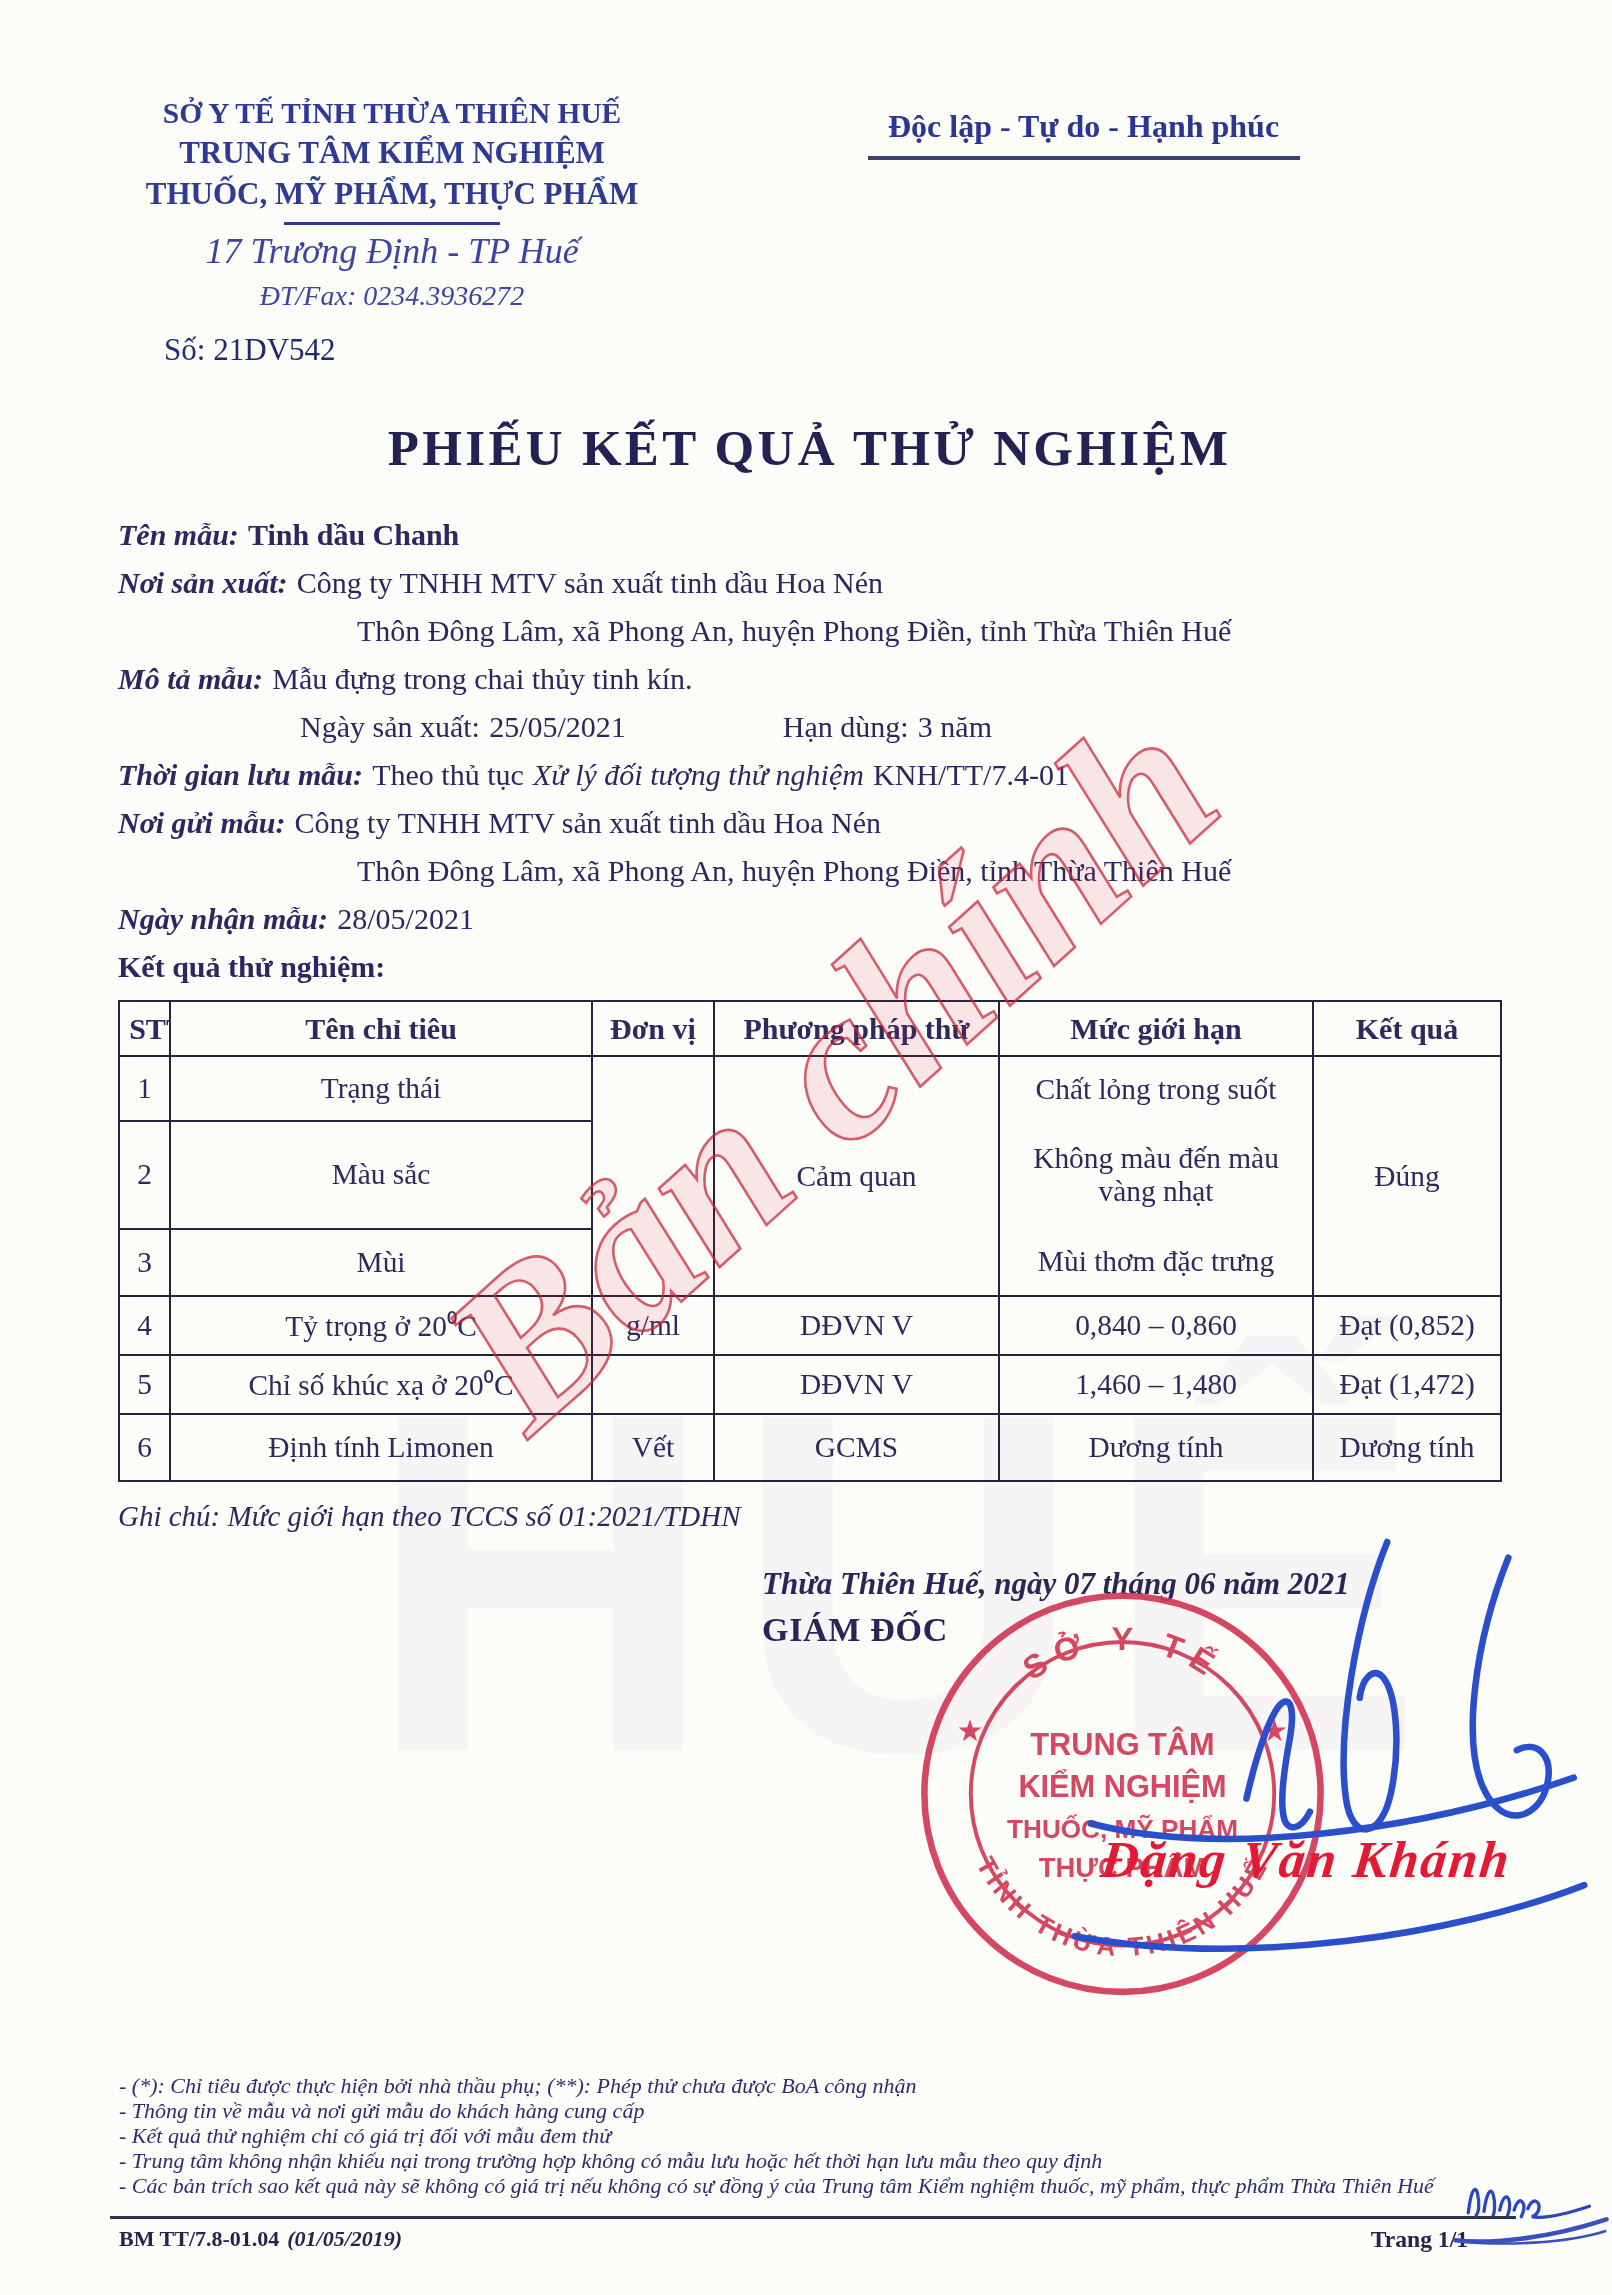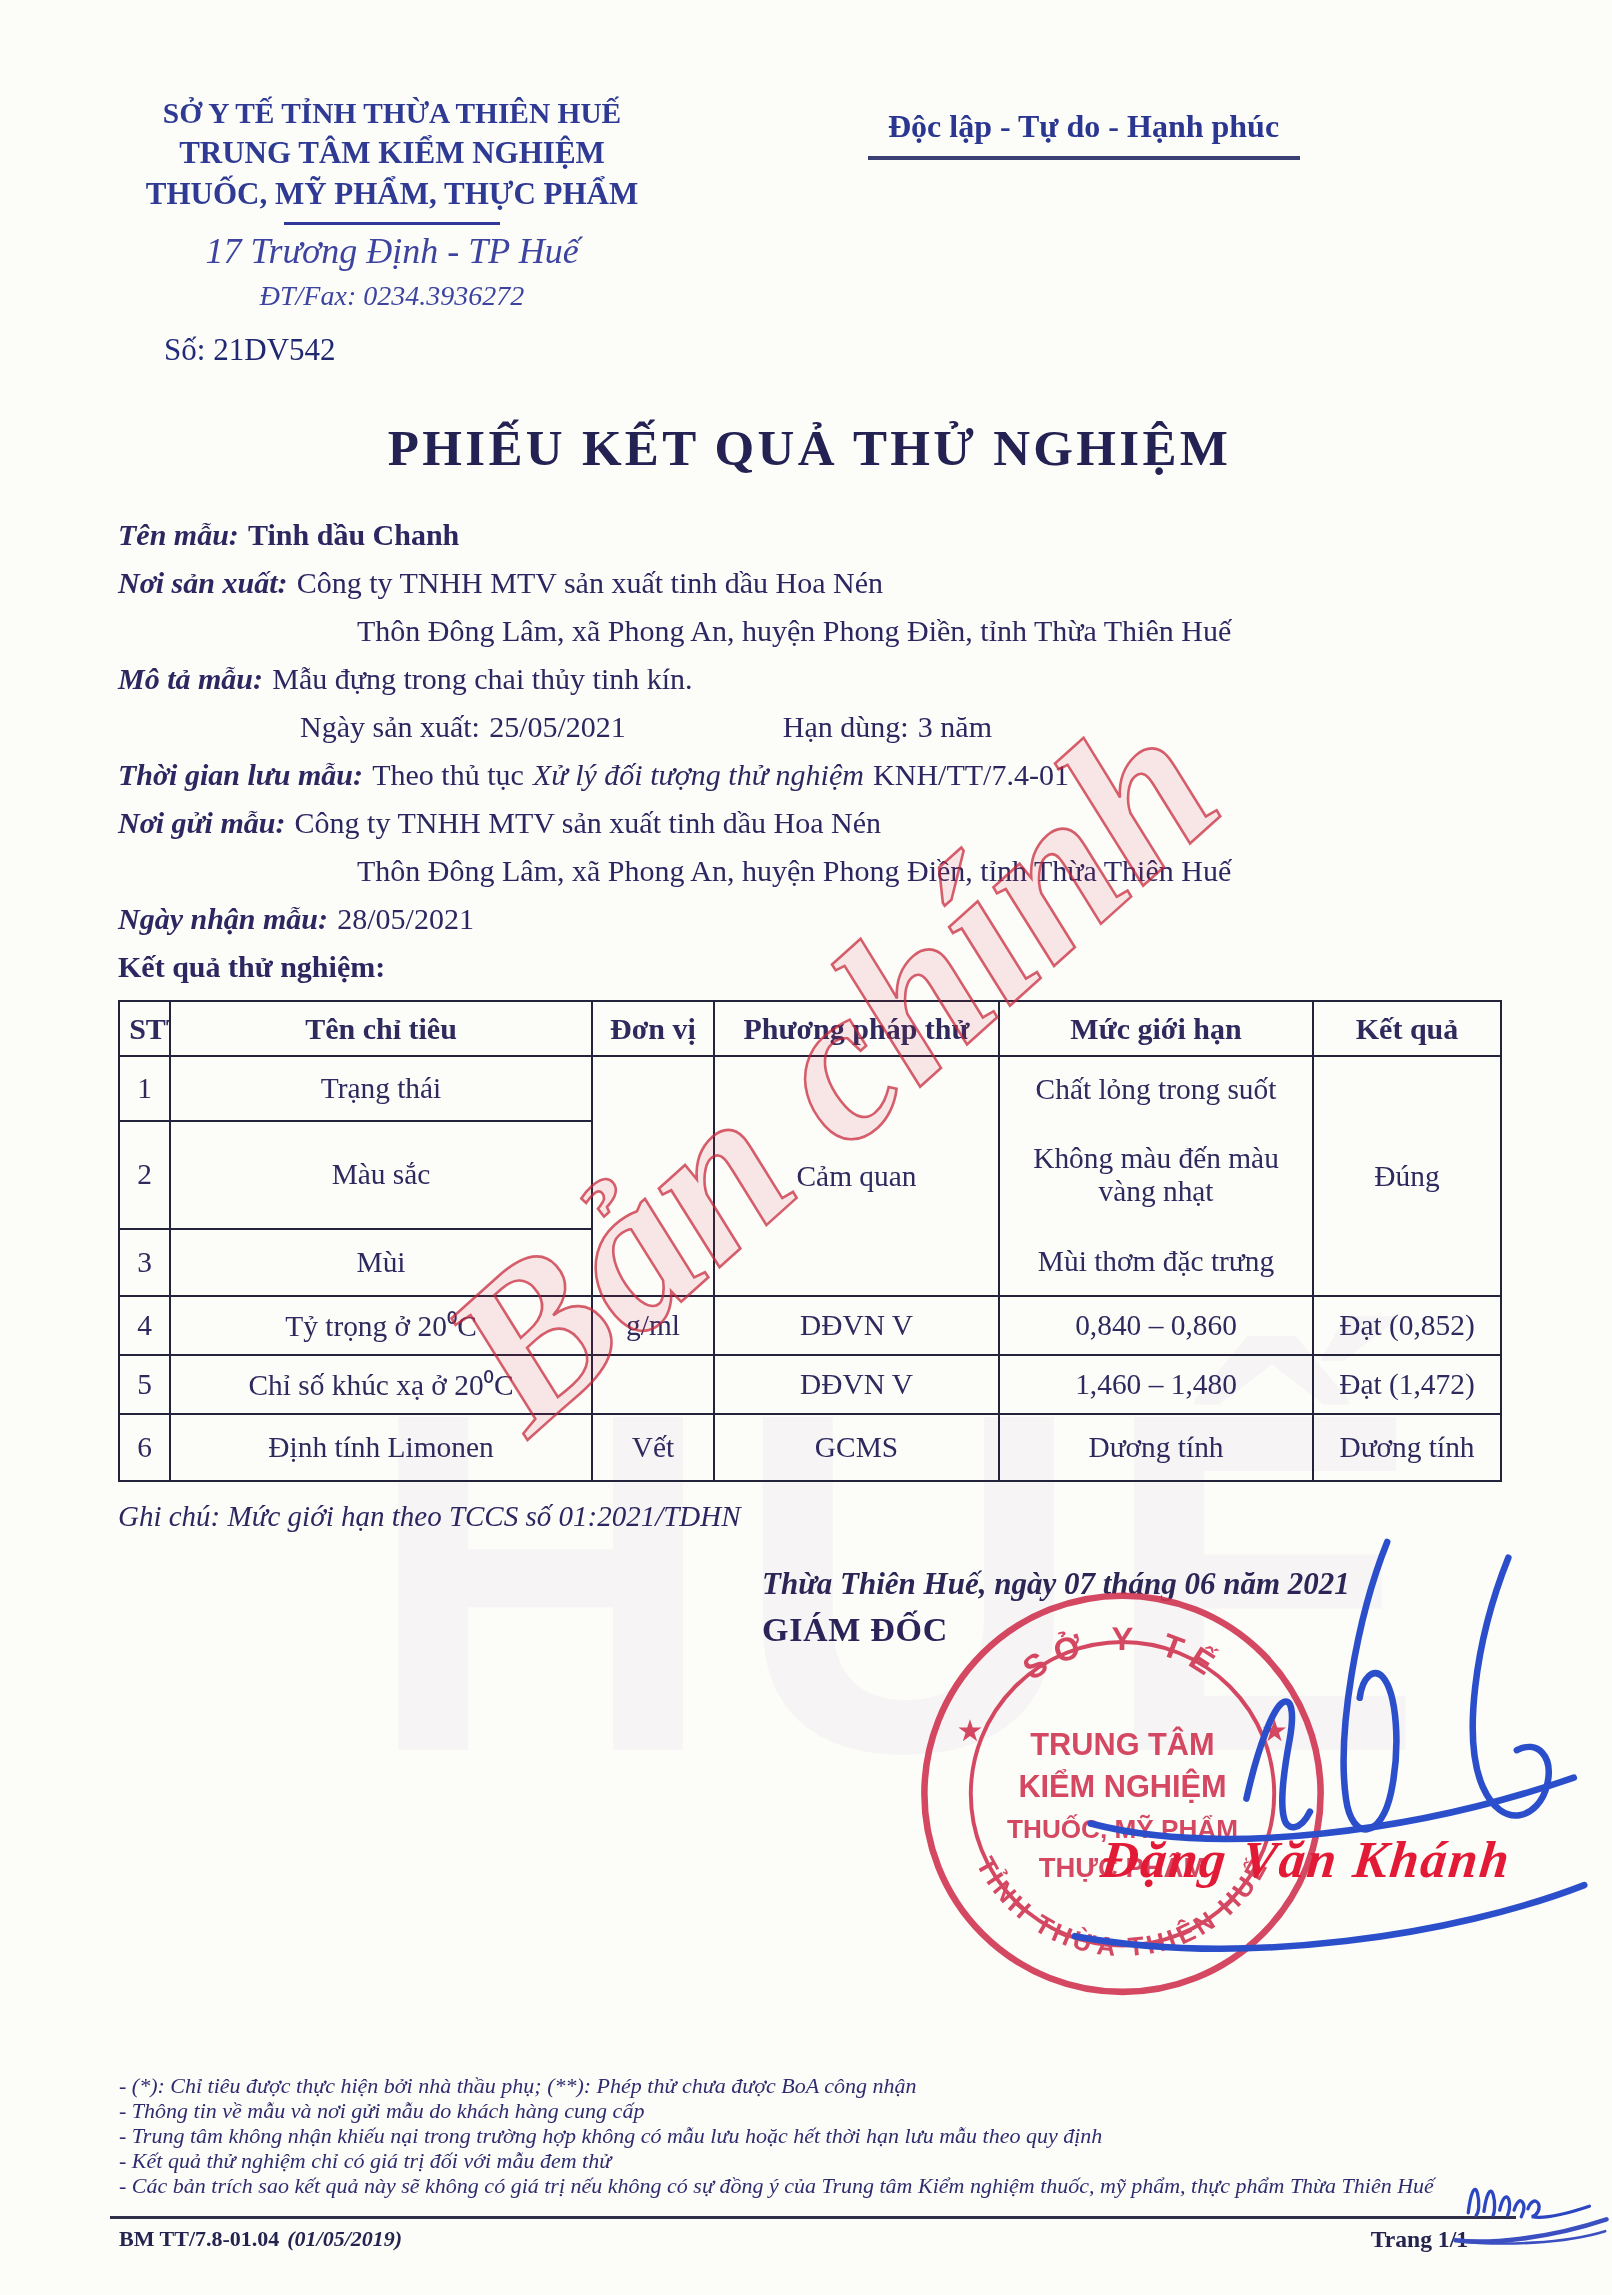--- a/index.html
+++ b/index.html
@@ -256,22 +256,22 @@
     </g>
   </svg>
 
   <div class="signer">Đặng Văn Khánh</div>
 
   <div class="wm-diag">Bản chính</div>
 
   <div class="footnotes">
     <div>- (*): Chỉ tiêu được thực hiện bởi nhà thầu phụ; (**): Phép thử chưa được BoA công nhận</div>
     <div>- Thông tin về mẫu và nơi gửi mẫu do khách hàng cung cấp</div>
+    <div>- Kết quả thử nghiệm chỉ có giá trị đối với mẫu đem thử</div>
     <div>- Trung tâm không nhận khiếu nại trong trường hợp không có mẫu lưu hoặc hết thời hạn lưu mẫu theo quy định</div>
-    <div>- Kết quả thử nghiệm chỉ có giá trị đối với mẫu đem thử</div>
     <div>- Các bản trích sao kết quả này sẽ không có giá trị nếu không có sự đồng ý của Trung tâm Kiểm nghiệm thuốc, mỹ phẩm, thực phẩm Thừa Thiên Huế</div>
   </div>
 
   <svg class="initial-mark" width="131" height="46" viewBox="0 0 200 70">
     <g fill="none" stroke="#2b46c0" stroke-width="5" stroke-linecap="round">
       <path d="M 8 56 C 12 24 18 12 22 26 C 26 42 24 56 20 60"></path>
       <path d="M 32 54 C 36 26 42 16 46 28 C 50 42 48 56 46 60"></path>
       <path d="M 56 52 c 4 -18 10 -26 14 -16 c 3 8 0 20 -2 24"></path>
       <path d="M 78 52 c 4 -13 10 -19 14 -10 c 3 7 -1 16 -3 20"></path>
       <path d="M 99 50 c 4 -11 12 -16 16 -8 c 4 8 -2 18 -10 20 c 16 3 46 -2 88 -16"></path>

